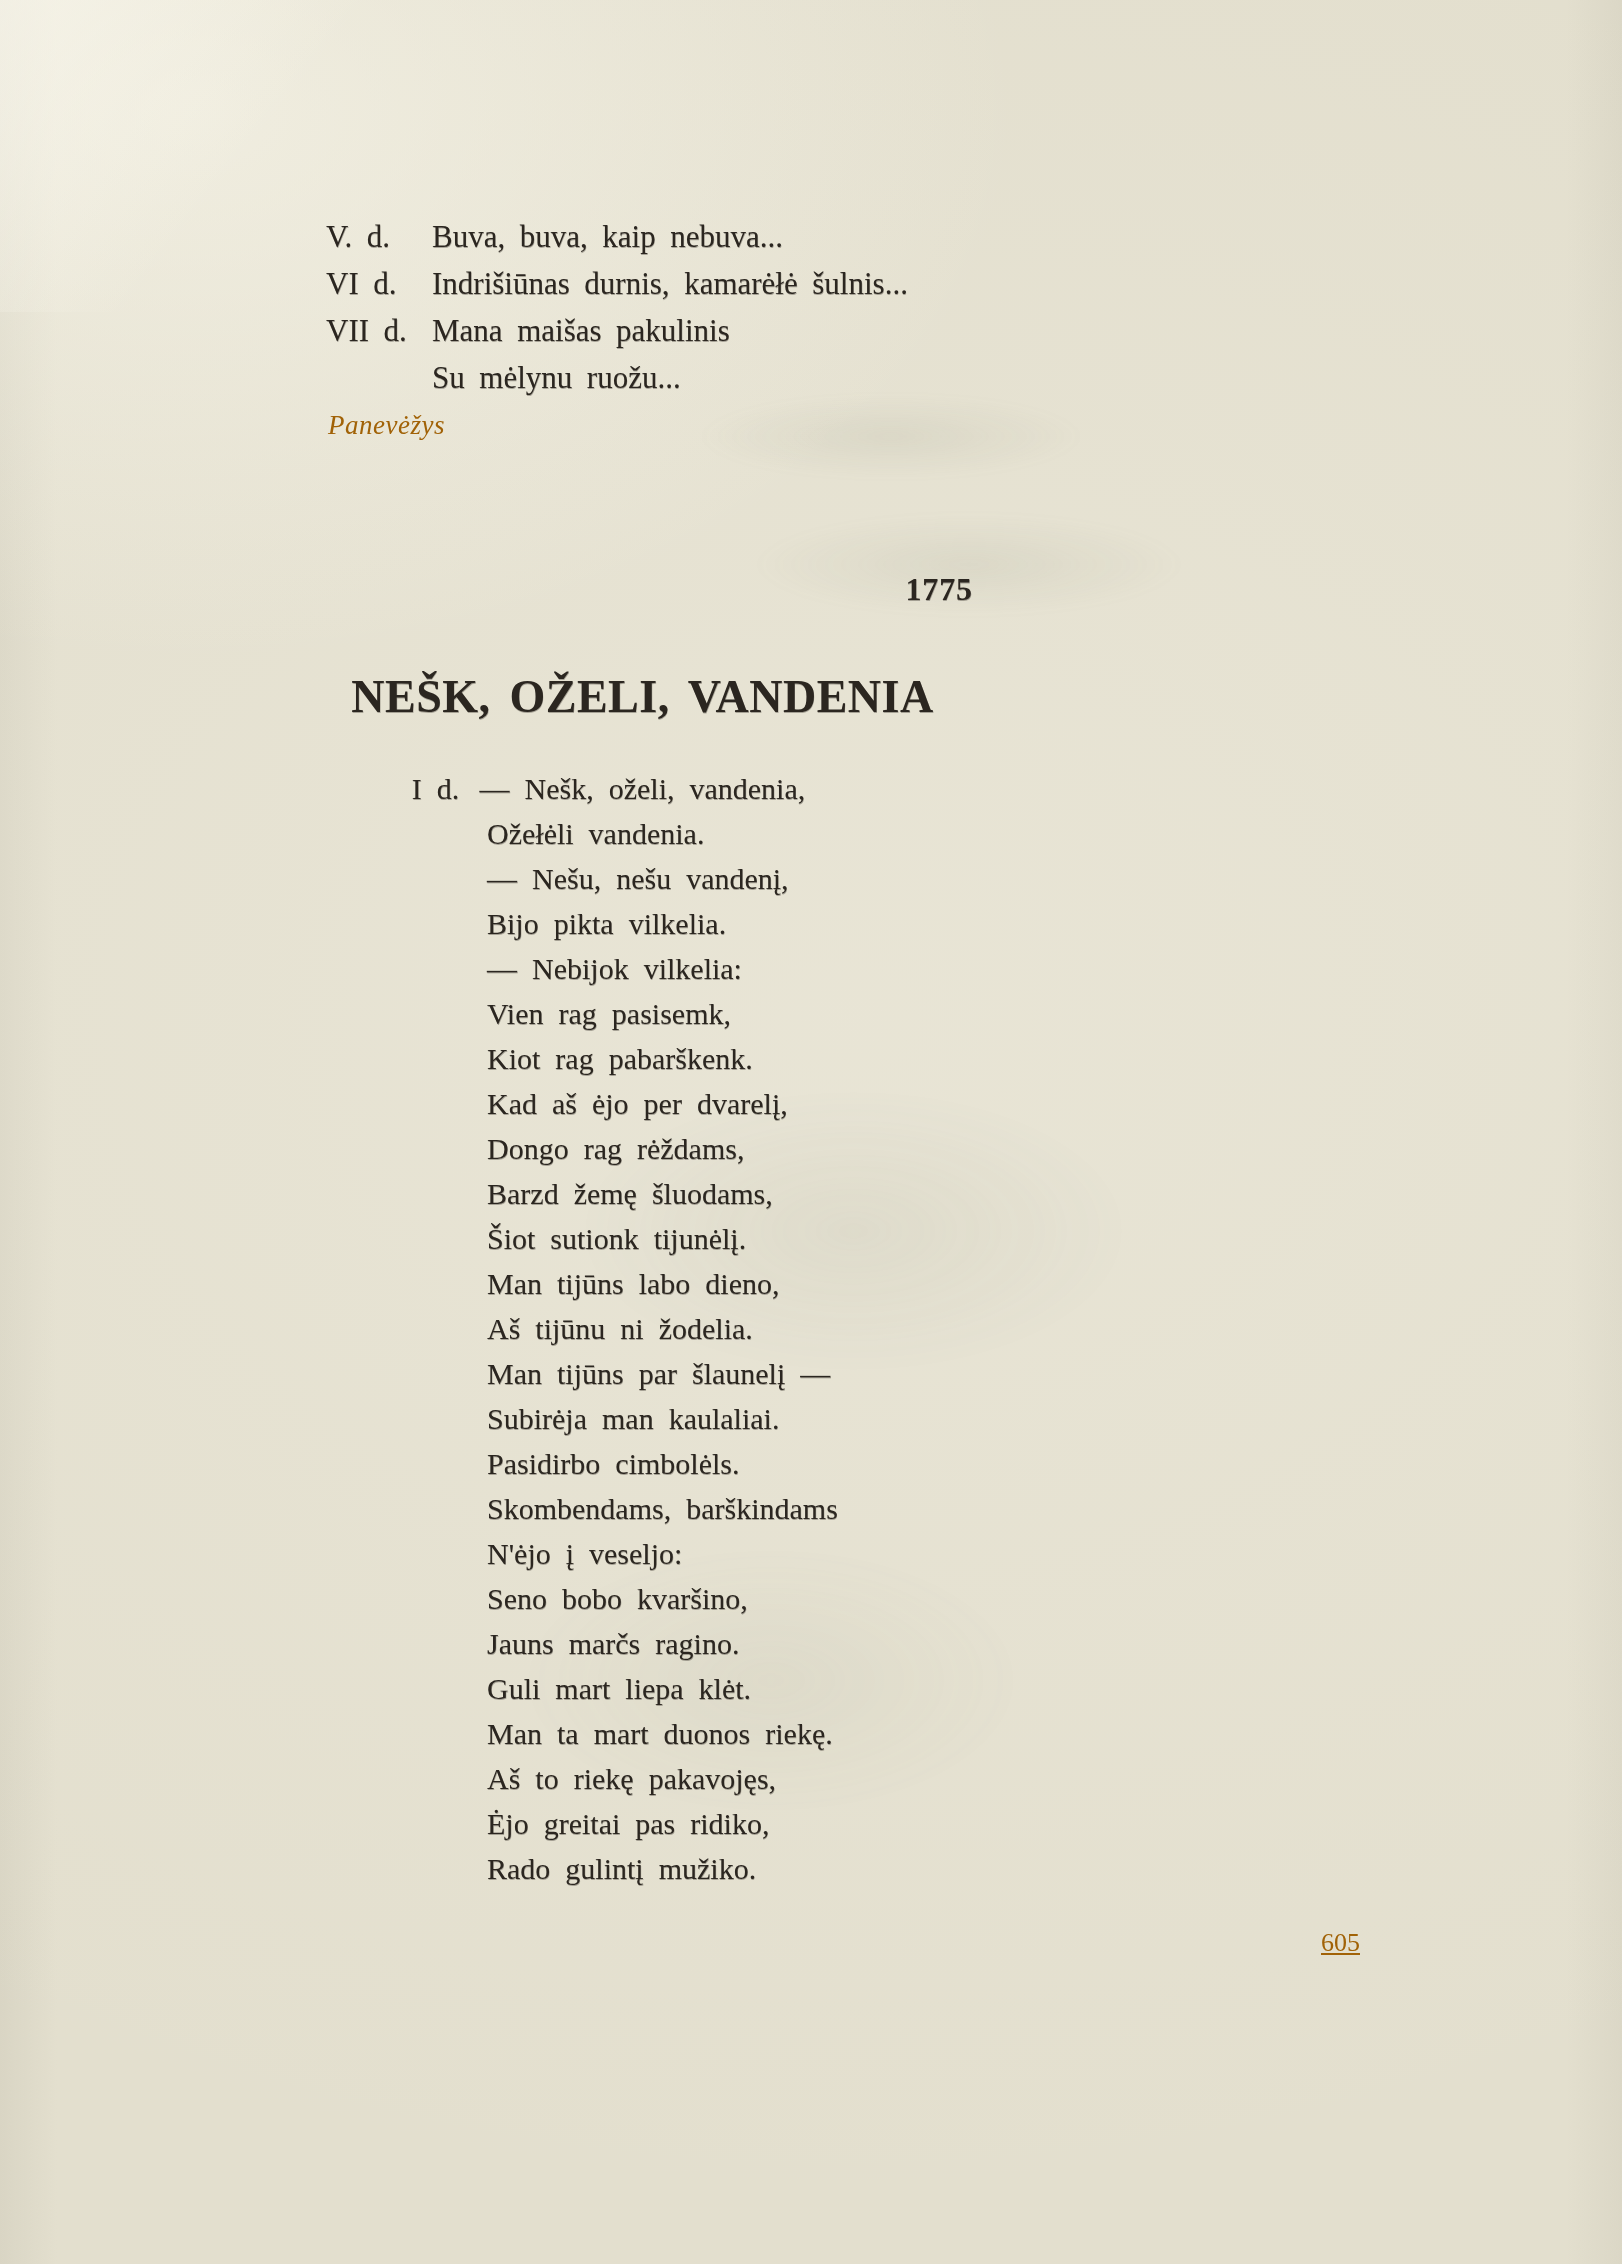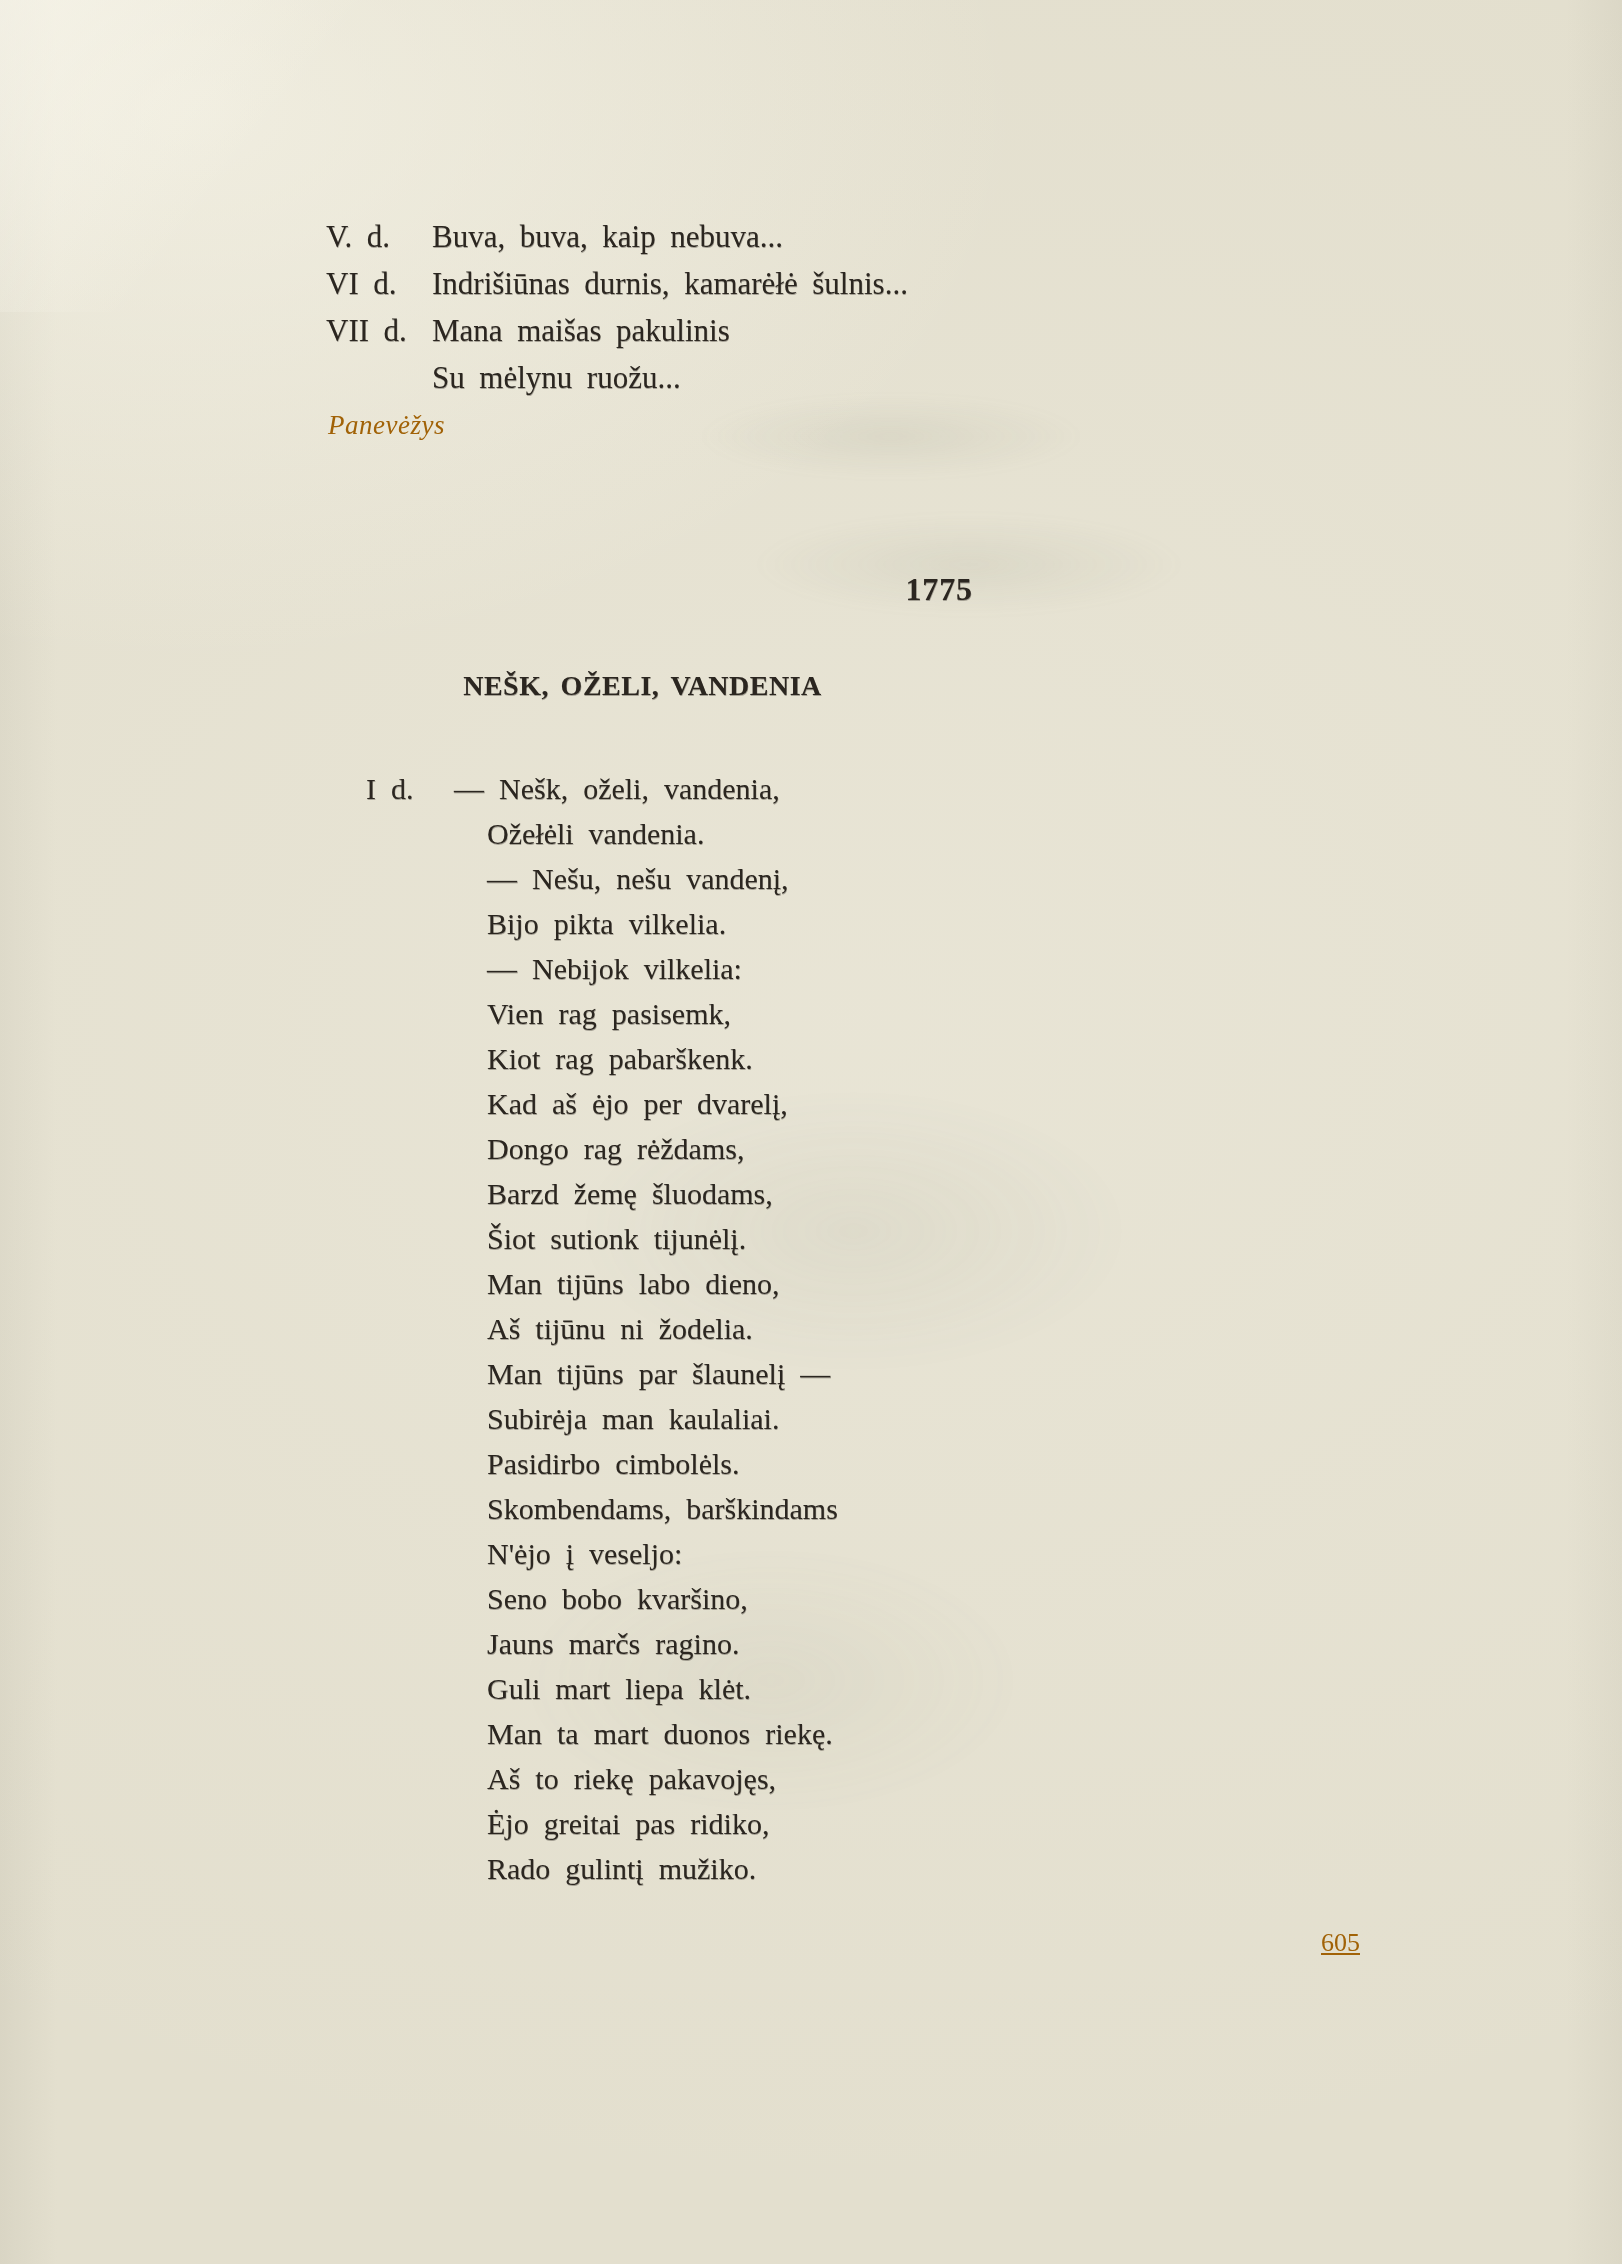--- a/index.html
+++ b/index.html
@@ -83,40 +83,41 @@
     letter-spacing: 0.9px;
   }
 
   .song-title {
     position: absolute;
     left: 275px;
     width: 735px;
     top: 670px;
     text-align: center;
     font-weight: bold;
-    font-size: 28px;
+    font-size: 46px;
     letter-spacing: 0.5px;
     word-spacing: 0.15em;
     white-space: nowrap;
   }
 
   .poem {
     position: absolute;
     left: 358px;
     top: 766px;
     font-size: 30px;
     line-height: 45px;
     word-spacing: 0.25em;
   }
   .poem-line {
     margin-left: 129px;
     white-space: nowrap;
   }
   .poem-line.first-line {
-    margin-left: 8px;
+    margin-left: 1px;
+    text-align: center;
   }
   .verse-label {
     display: inline-block;
     min-width: 88px;
   }
 
   .page-number {
     position: absolute;
     left: 1321px;
     top: 1928px;

